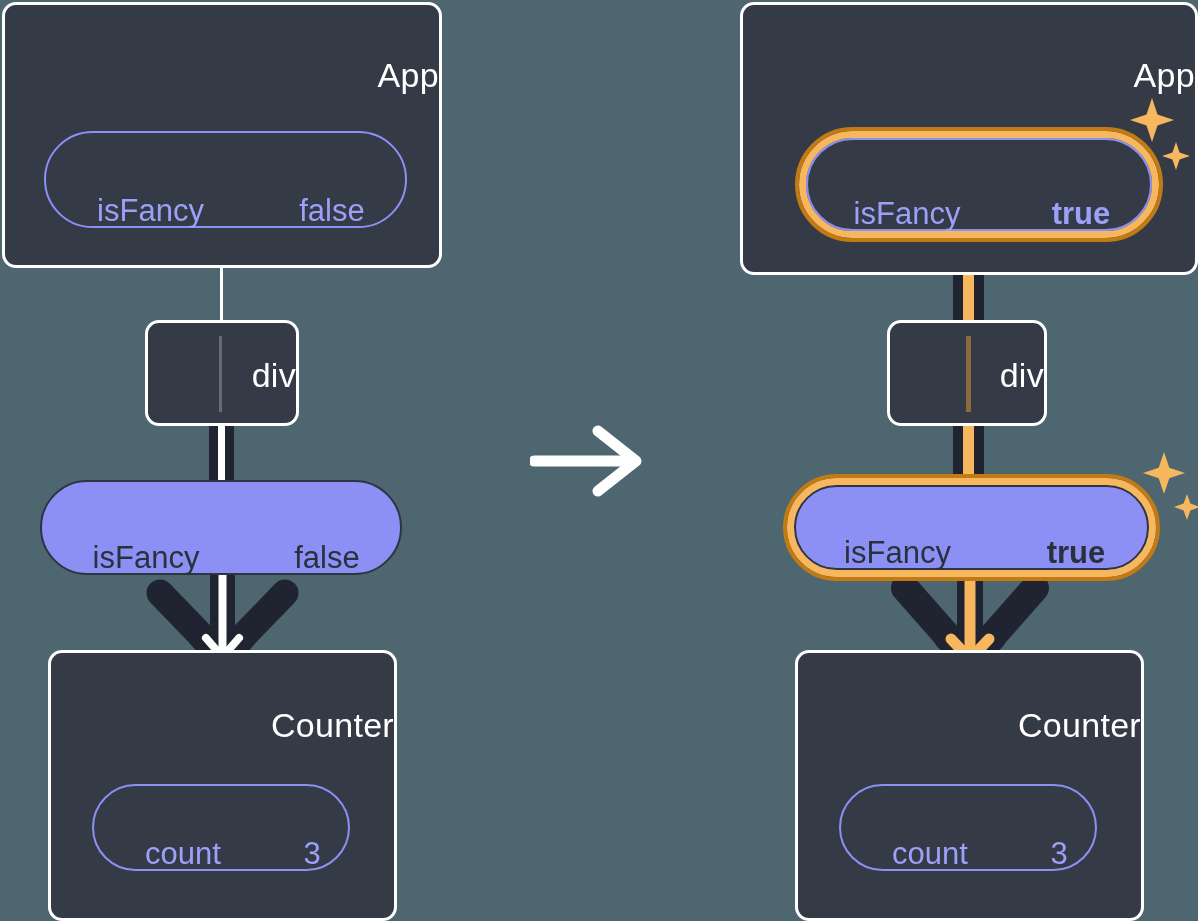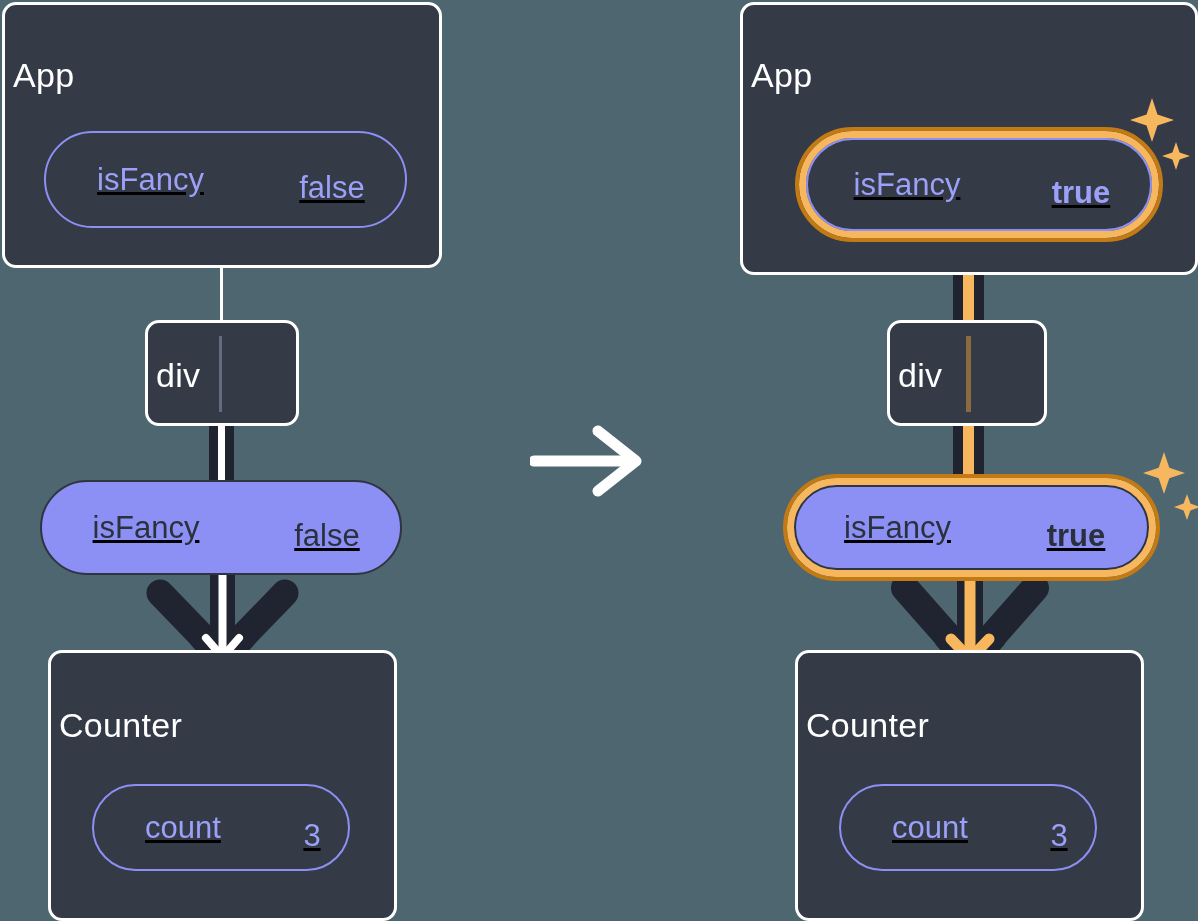--- a/index.html
+++ b/index.html
@@ -21,36 +21,35 @@
     position:absolute;
     background:#343A46;
     border:3px solid #FFFFFF;
     border-radius:14px;
     box-sizing:border-box;
     z-index:5;
   }
   .node-title{
     position:absolute;
     left:8px;right:0;
-    text-align:left;
+    text-align:right;
     color:#FFFFFF;
     font-size:34px;
     line-height:40px;
     letter-spacing:.3px;
   }
 
   
   .pill{
     position:absolute;
     box-sizing:border-box;
     display:flex;
-    align-items:center;
+    align-items:flex-end;
     border-radius:999px;
     z-index:6;
-    text-decoration:underline;
   }
   .pill .cell{
     display:flex;align-items:center;justify-content:center;
     font-size:31px;
     line-height:1;
     box-sizing:border-box;
     white-space:nowrap;
   }
   .pill .cell.key{flex:0 0 auto;}
   .pill .cell.val{flex:0 0 auto;margin-top:16px;}

